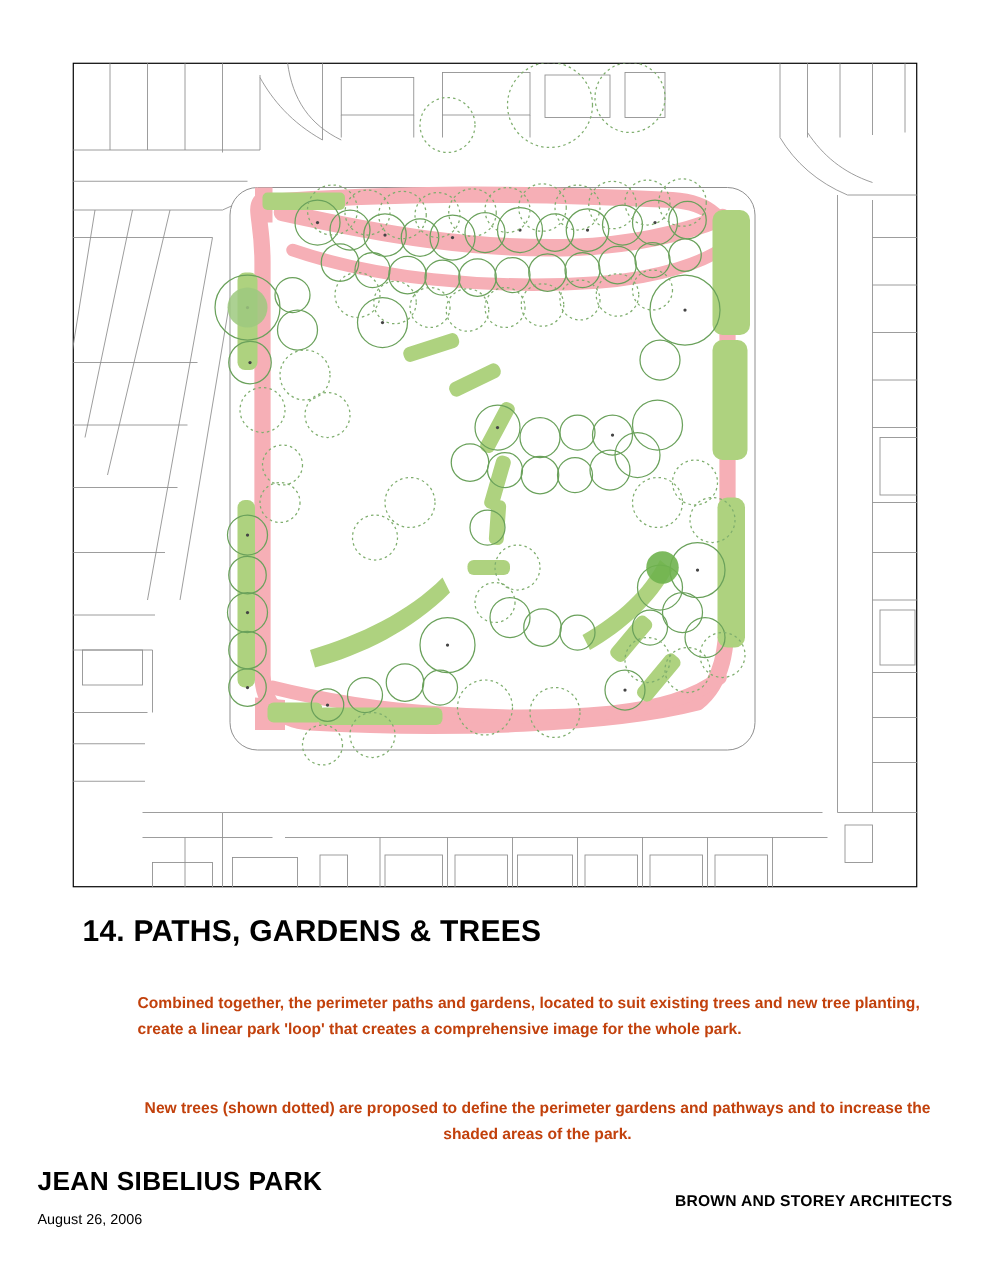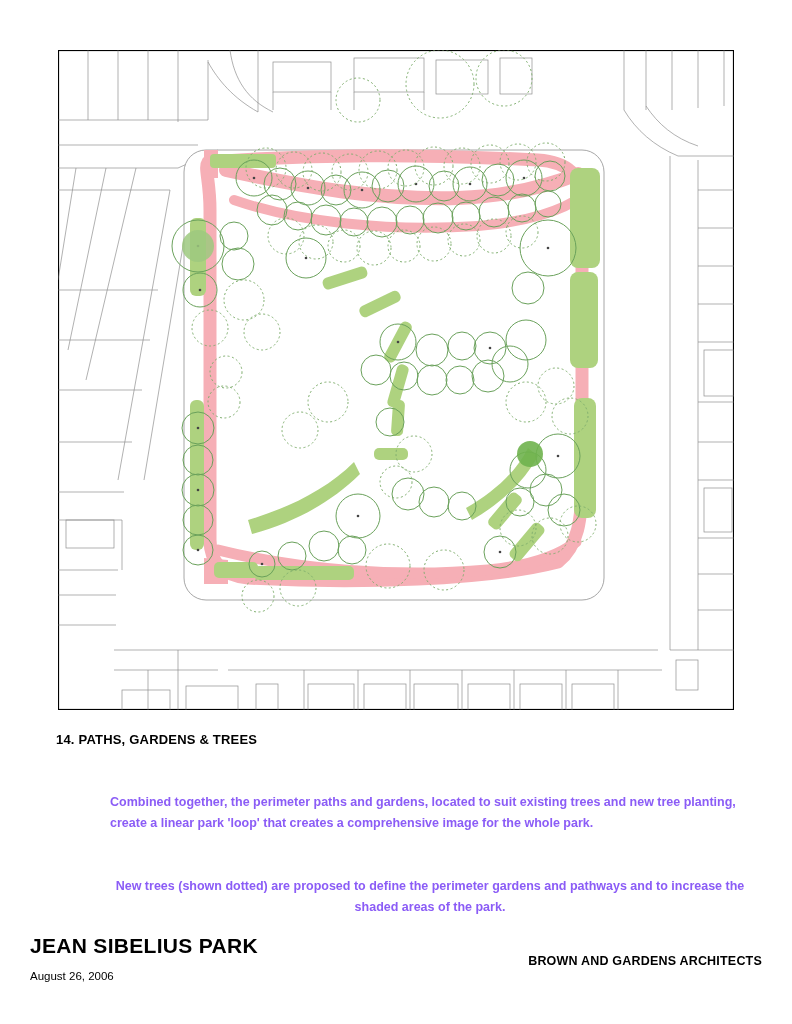--- a/index.html
+++ b/index.html
@@ -26,34 +26,34 @@
   }
   #plan-svg {
     display: block;
     width: 676px;
     height: 660px;
   }
 
   
   #section-title {
     position: absolute;
-    left: 56px;
+    left: 66px;
     top: 732px;
-    font-size: 13px;
+    font-size: 24px;
     font-weight: bold;
     letter-spacing: 0.2px;
     white-space: nowrap;
   }
   .body-para {
     position: absolute;
     left: 110px;
     font-size: 12.5px;
     font-weight: bold;
     line-height: 21px;
-    color: #8b5cf6;
+    color: #c2410c;
     width: 640px;
   }
   #para-1 { top: 792px; }
   #para-2 { top: 876px; text-align: center; }
 
   #project-title {
     position: absolute;
     left: 30px;
     top: 934px;
     font-size: 21px;
@@ -328,13 +328,13 @@
   </svg>
 </div>
 
 <div id="section-title">14. PATHS, GARDENS &amp; TREES</div>
 
 <div class="body-para" id="para-1">Combined together, the perimeter paths and gardens, located to suit existing trees and new tree planting, create a linear park 'loop' that creates a comprehensive image for the whole park.</div>
 <div class="body-para" id="para-2">New trees (shown dotted) are proposed to define the perimeter gardens and pathways and to increase the shaded areas of the park.</div>
 
 <div id="project-title">JEAN SIBELIUS PARK</div>
 <div id="doc-date">August 26, 2006</div>
-<div id="firm-credit">BROWN AND GARDENS ARCHITECTS</div>
+<div id="firm-credit">BROWN AND STOREY ARCHITECTS</div>
 
 </body></html>

